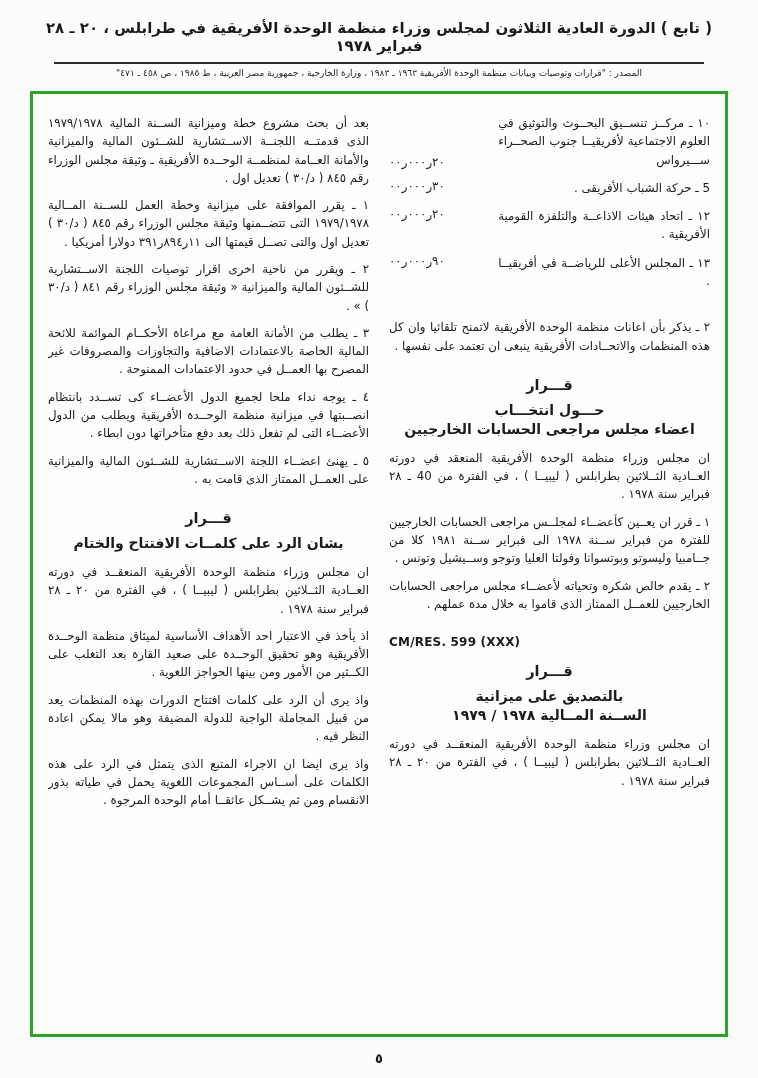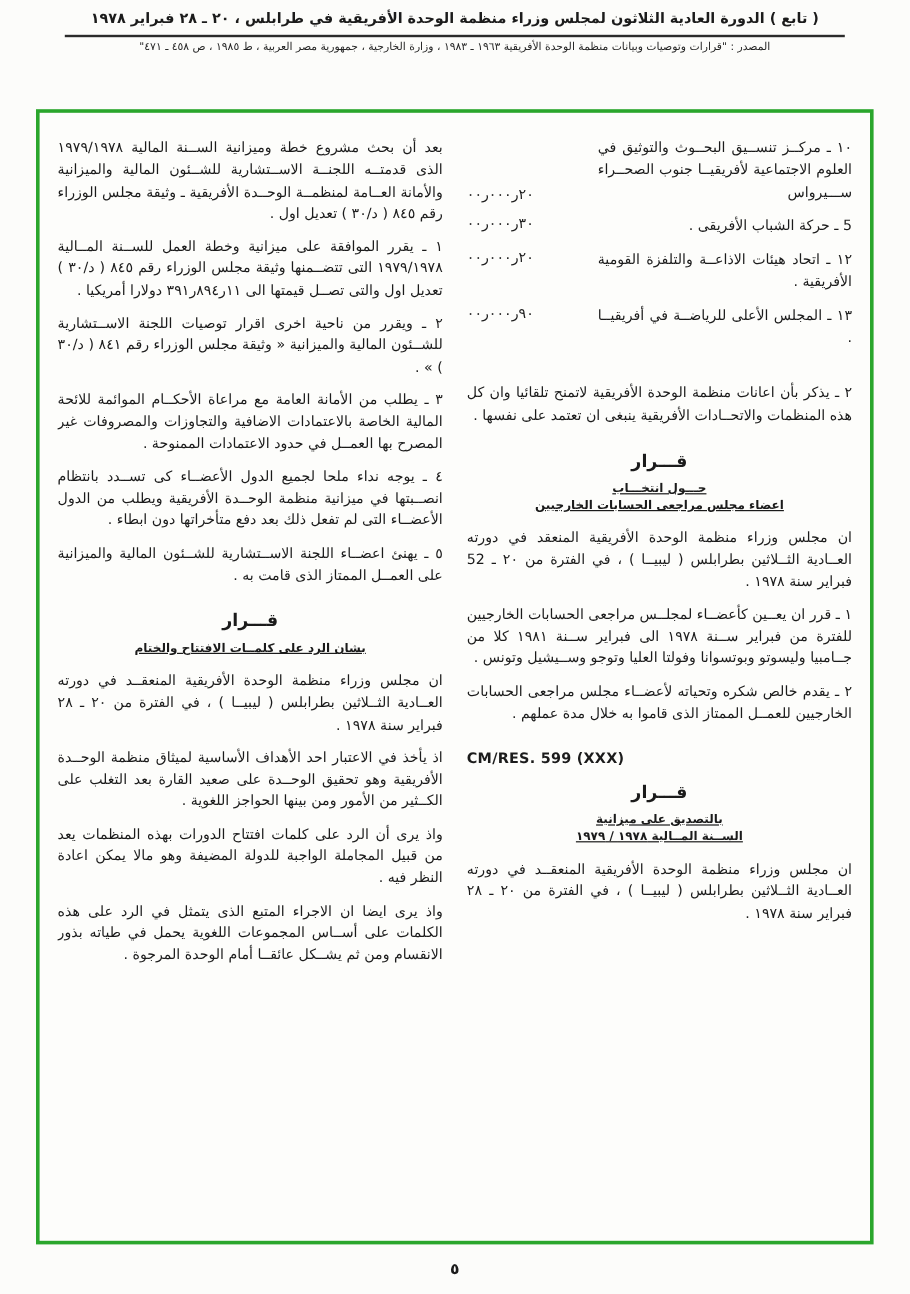--- a/index.html
+++ b/index.html
@@ -5,24 +5,24 @@
   * { margin:0; padding:0; box-sizing:border-box; }
   html,body { width:758px; height:1078px; }
   body {
     background:#fcfcfa;
     font-family:"DejaVu Sans", sans-serif;
     color:#1b1b1b;
   }
   .page { position:relative; width:758px; height:1078px; overflow:hidden; }
 
   .hdr-title {
-    margin-top:8px;
+    margin-top:19px;
     text-align:center;
     font-weight:bold;
-    font-size:12px;
+    font-size:15px;
     direction:rtl;
     padding:0 30px;
   }
   .hdr-rule { border:none; border-top:2px solid #2b2b2b; margin:7px 54px 4px; }
   .hdr-source {
     text-align:center;
     font-size:9px;
     direction:rtl;
     color:#242424;
     padding:0 30px;
@@ -56,21 +56,21 @@
   .res { margin-top:22px; }
   .res-code {
     direction:ltr;
     text-align:left;
     font-size:12px;
     font-weight:600;
     letter-spacing:0.2px;
     margin-bottom:14px;
   }
   .res-heading { text-align:center; font-weight:bold; font-size:14.5px; margin-bottom:9px; }
-  .res-sub { text-align:center; font-weight:bold; font-size:10px; margin-bottom:3px;text-decoration:underline; }
+  .res-sub { text-align:center; font-weight:bold; font-size:14px; margin-bottom:3px; }
   .res-sub.last { margin-bottom:12px; }
 
   .pagenum {
     position:absolute;
     bottom:12px;
     width:100%;
     text-align:center;
     font-weight:bold;
     font-size:13px;
   }
@@ -106,21 +106,21 @@
             <div class="bi-amount amt-top">٩٠ر٠٠٠ر٠٠</div>
           </div>
         </div>
 
         <p class="body note">٢ ـ يذكر بأن اعانات منظمة الوحدة الأفريقية لاتمنح تلقائيا وان كل هذه المنظمات والاتحــادات الأفريقية ينبغى ان تعتمد على نفسها .</p>
 
         <div class="res">
           <div class="res-heading">قـــرار</div>
           <div class="res-sub">حـــول انتخـــاب</div>
           <div class="res-sub last">اعضاء مجلس مراجعى الحسابات الخارجيين</div>
-          <p class="body">ان مجلس وزراء منظمة الوحدة الأفريقية المنعقد في دورته العــادية الثــلاثين بطرابلس ( ليبيــا ) ، في الفترة من ٢٠ ـ 52 فبراير سنة ١٩٧٨ .</p>
+          <p class="body">ان مجلس وزراء منظمة الوحدة الأفريقية المنعقد في دورته العــادية الثــلاثين بطرابلس ( ليبيــا ) ، في الفترة من 40 ـ ٢٨ فبراير سنة ١٩٧٨ .</p>
           <p class="body">١ ـ قرر ان يعــين كأعضــاء لمجلــس مراجعى الحسابات الخارجيين للفترة من فبراير ســنة ١٩٧٨ الى فبراير ســنة ١٩٨١ كلا من جــامبيا وليسوتو وبوتسوانا وفولتا العليا وتوجو وســيشيل وتونس .</p>
           <p class="body">٢ ـ يقدم خالص شكره وتحياته لأعضــاء مجلس مراجعى الحسابات الخارجيين للعمــل الممتاز الذى قاموا به خلال مدة عملهم .</p>
         </div>
 
         <div class="res">
           <div class="res-code">CM/RES. 599 (XXX)</div>
           <div class="res-heading">قـــرار</div>
           <div class="res-sub">بالتصديق على ميزانية</div>
           <div class="res-sub last">الســنة المــالية ١٩٧٨ / ١٩٧٩</div>
           <p class="body">ان مجلس وزراء منظمة الوحدة الأفريقية المنعقــد في دورته العــادية الثــلاثين بطرابلس ( ليبيــا ) ، في الفترة من ٢٠ ـ ٢٨ فبراير سنة ١٩٧٨ .</p>

